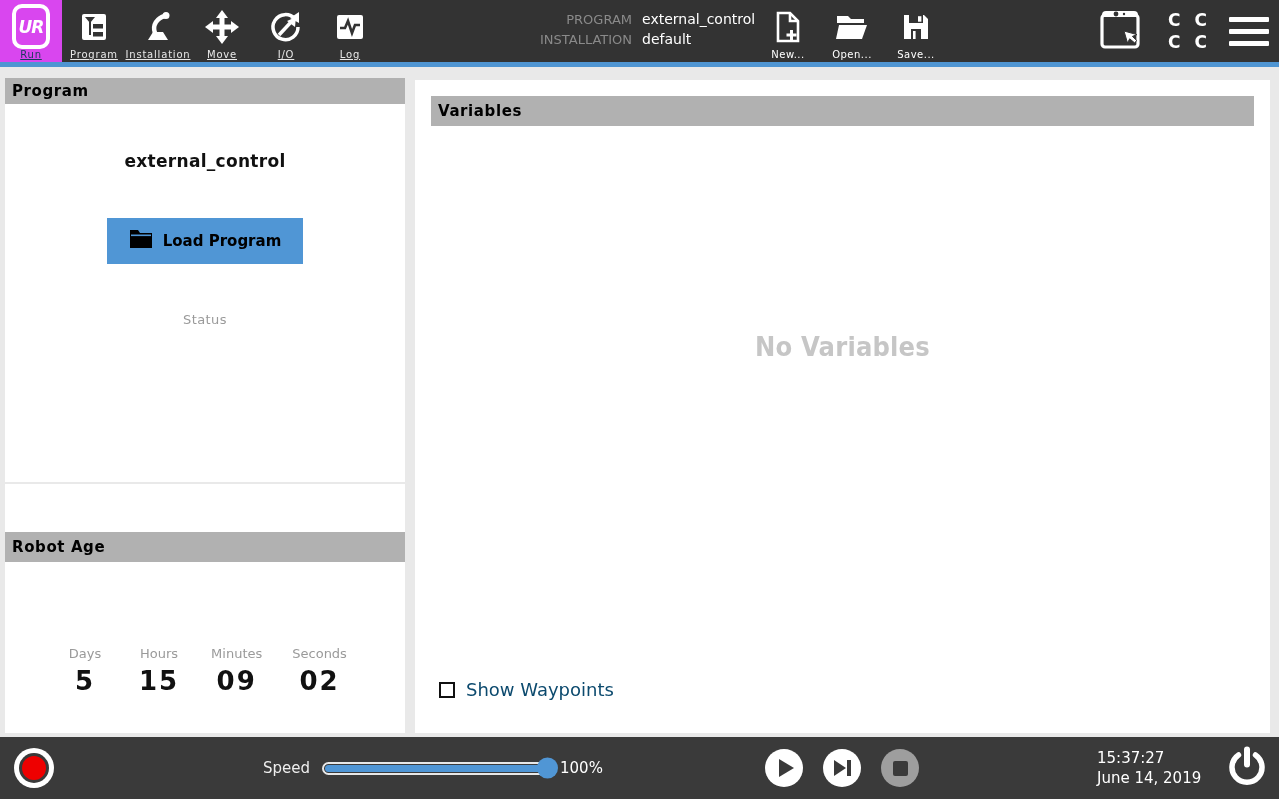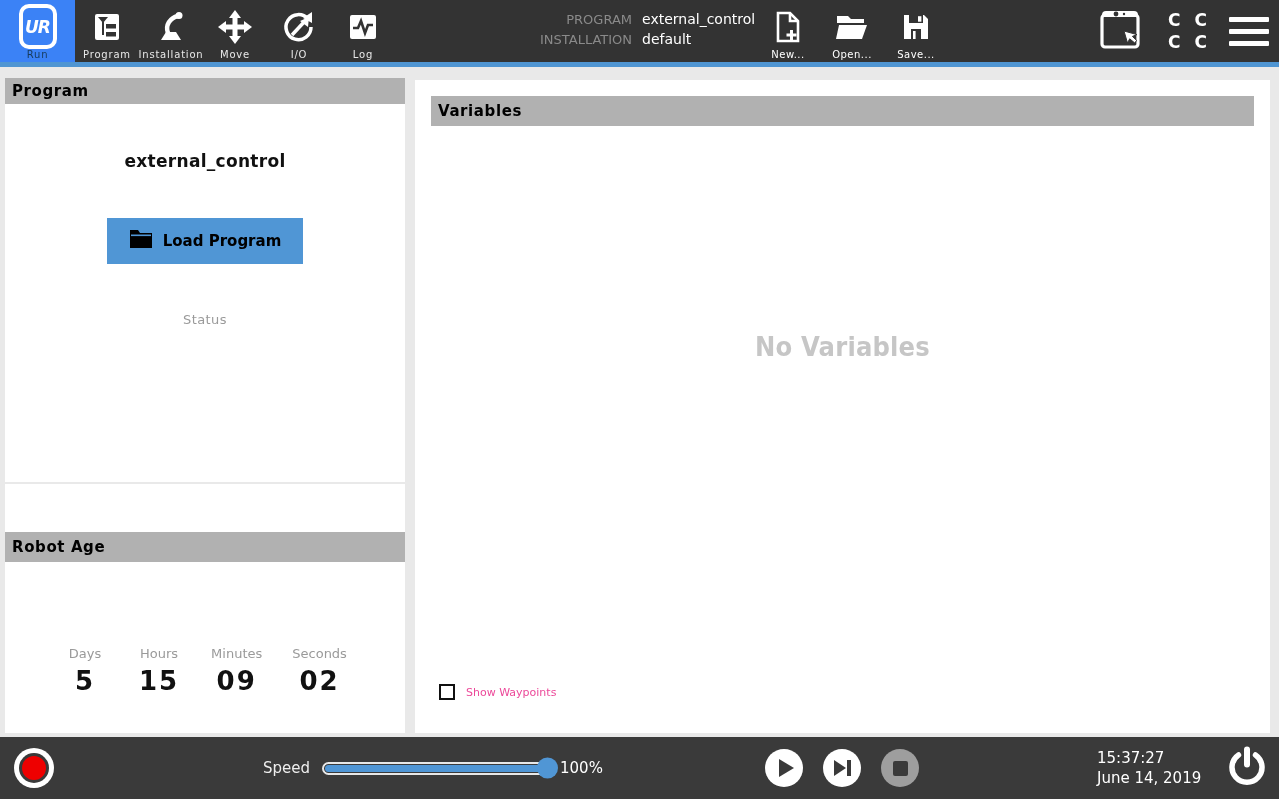--- a/index.html
+++ b/index.html
@@ -13,22 +13,22 @@
   .header {
     height:67px; background:#333333; border-bottom:5px solid #4f95d2;
     position:relative; display:flex; align-items:stretch;
   }
   .tabs { display:flex; height:62px; }
   .tab {
     width:64px; display:flex; flex-direction:column; align-items:center;
     justify-content:flex-end; padding:4px 0 2px 0; cursor:pointer;
   }
   .tab .ticon { flex:1; display:flex; align-items:center; justify-content:center; }
-  .tab-label { font-size:10px; color:#e8e8e8; letter-spacing:0.8px; }
-  .tab.active { background:#3b82f6; width:75px; }
+  .tab-label { font-size:10px; color:#e8e8e8; letter-spacing:0.8px;text-decoration:underline; }
+  .tab.active { background:#d946ef; width:62px; }
   .tab.active .tab-label { color:#173a5a; }
   .ur-logo {
     width:38px; height:38px; border:4px solid #fff; border-radius:10px;
     display:flex; align-items:center; justify-content:center;
   }
   .ur-logo span { color:#fff; font-weight:bold; font-size:17px; letter-spacing:-1px; font-style:italic; }
   .prog-info {
     position:absolute; left:540px; top:11px;
     display:grid; grid-template-columns:max-content max-content;
     column-gap:10px; row-gap:4px; font-size:13px; align-items:baseline;
@@ -74,21 +74,21 @@
 
   .right-panel { position:absolute; top:13px; left:415px; right:9px; bottom:4px; background:#fff; padding:16px; display:flex; flex-direction:column; }
   .right-panel .panel-header { height:30px; padding-top:7px; }
   .variables-body { flex:1; position:relative; }
   .no-variables {
     position:absolute; top:205px; left:0; right:0; text-align:center;
     font-size:27px; font-weight:bold; color:#c6c6c6; font-stretch:condensed; letter-spacing:0.2px;
   }
   .show-waypoints { position:absolute; left:8px; bottom:17px; display:flex; align-items:center; gap:11px; cursor:pointer; }
   .checkbox { width:16px; height:16px; border:2px solid #111; background:#fff; }
-  .show-waypoints-label { font-size:11px; color:#ec4899; }
+  .show-waypoints-label { font-size:18px; color:#0c4a6e; }
 
   
   .footer { position:absolute; bottom:0; left:0; right:0; height:62px; background:#3a3a3a; }
   .init-btn {
     position:absolute; left:14px; top:50%; transform:translateY(-50%);
     width:40px; height:40px; border-radius:50%; background:#fff;
     display:flex; align-items:center; justify-content:center; cursor:pointer; border:none; padding:0;
   }
   .init-btn .mid { width:30px; height:30px; border-radius:50%; background:#3a3a3a; display:flex; align-items:center; justify-content:center; }
   .init-btn .core { width:24px; height:24px; border-radius:50%; background:#ee0000; }

